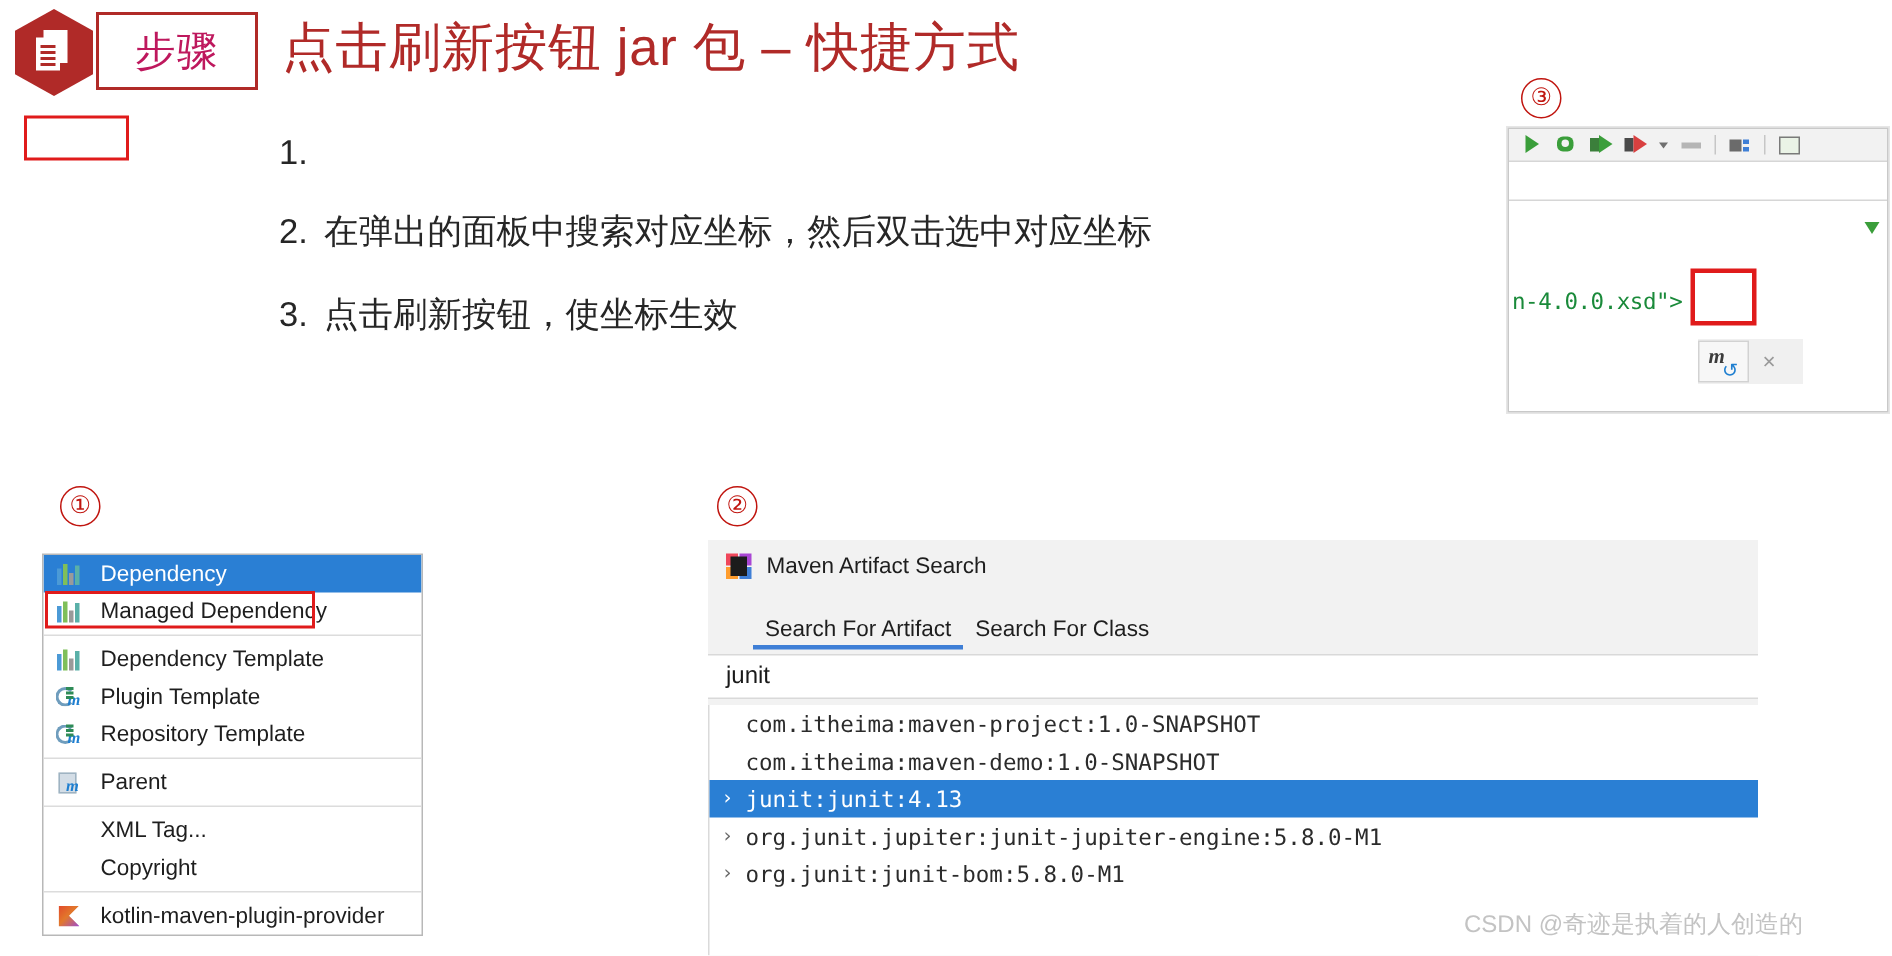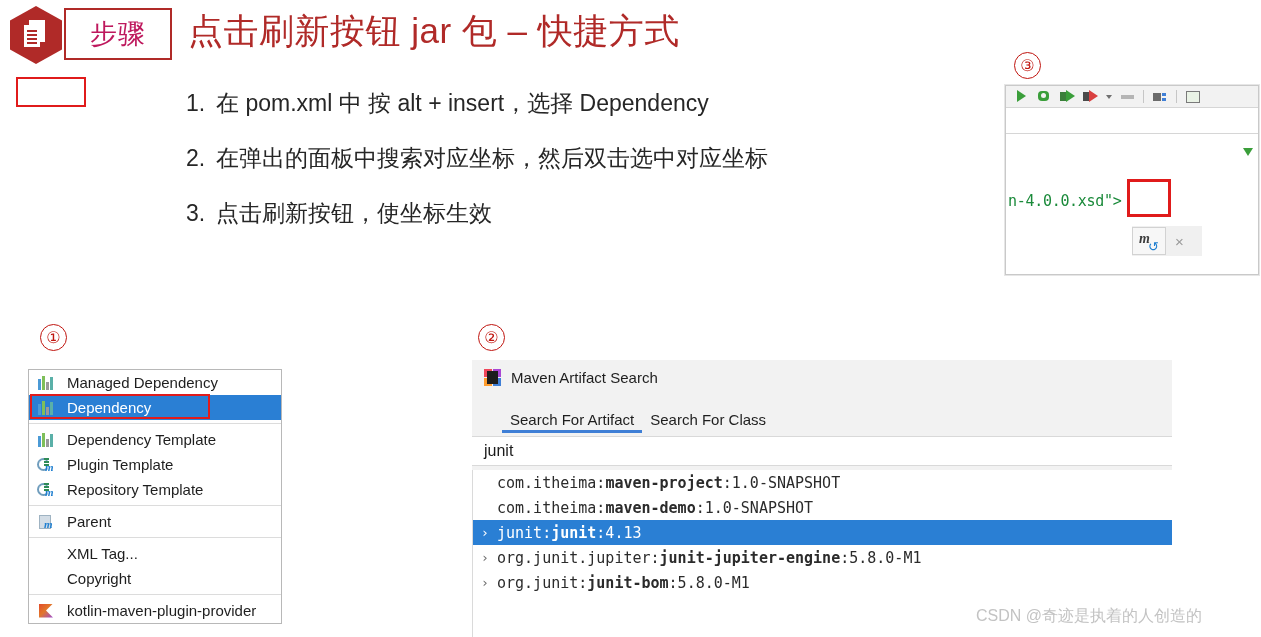--- a/index.html
+++ b/index.html
@@ -445,21 +445,21 @@
     color: #ffffff;
   }
   .md-chev {
     width: 16px;
     flex: none;
     color: #6b6b6b;
     font-size: 13px;
   }
   .md-row.selected .md-chev { color: #ffffff; }
   .md-chev.blank { visibility: hidden; }
-  .md-artifact { font-weight: bold; }
+  .md-artifact { font-weight: normal; }
 
   
   #watermark {
     position: absolute;
     left: 976px; top: 606px;
     font-size: 16px;
     color: #c3c3c3;
     white-space: nowrap;
   }
 </style>
@@ -484,21 +484,20 @@
   <div class="step-box">
     <span>步骤</span>
   </div>
 
   <div id="title-text">点击刷新按钮 jar 包 – 快捷方式</div>
 </div>
 
 <div id="steps">
   <div class="step-row">
     <span class="step-num">1.</span>
-    <span class="step-txt">在 pom.xml 中 按 alt + insert，选择 Dependency</span>
   </div>
   <div class="step-row">
     <span class="step-num">2.</span>
     <span class="step-txt">在弹出的面板中搜索对应坐标，然后双击选中对应坐标</span>
   </div>
   <div class="step-row">
     <span class="step-num">3.</span>
     <span class="step-txt">点击刷新按钮，使坐标生效</span>
   </div>
 </div>
@@ -549,38 +548,38 @@
         <span class="refresh-glyph">↺</span>
       </div>
       <span id="maven-close-x">×</span>
     </div>
   </div>
 </div>
 <div id="maven-hl-box"></div>
 
 <div id="generate-menu">
 
+  <div class="gen-item selected">
+    <span class="gen-icon bars">
+        <i></i>
+        <i></i>
+        <i></i>
+        <i></i>
+      </span>
+    <span>Dependency</span>
+  </div>
+
   <div class="gen-item">
     <span class="gen-icon bars">
         <i></i>
         <i></i>
         <i></i>
         <i></i>
       </span>
     <span>Managed Dependency</span>
-  </div>
-
-  <div class="gen-item selected">
-    <span class="gen-icon bars">
-        <i></i>
-        <i></i>
-        <i></i>
-        <i></i>
-      </span>
-    <span>Dependency</span>
   </div>
 
   <div class="gen-sep"></div>
 
   <div class="gen-item">
     <span class="gen-icon bars">
         <i></i>
         <i></i>
         <i></i>
         <i></i>

